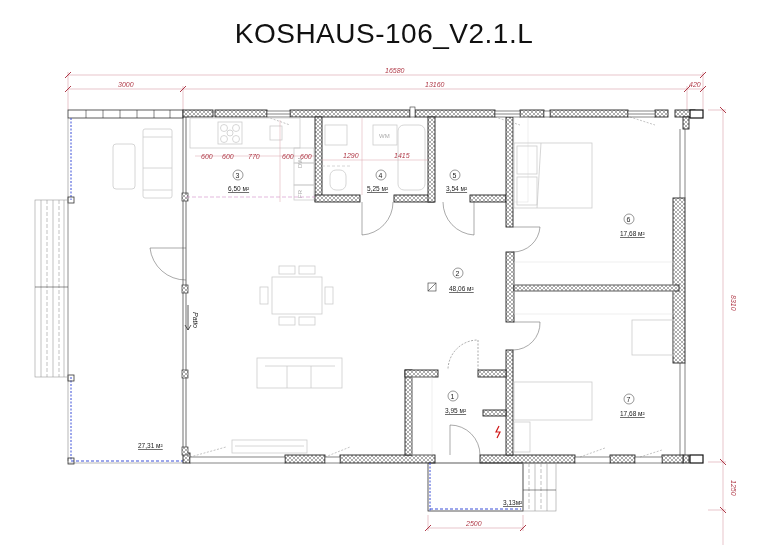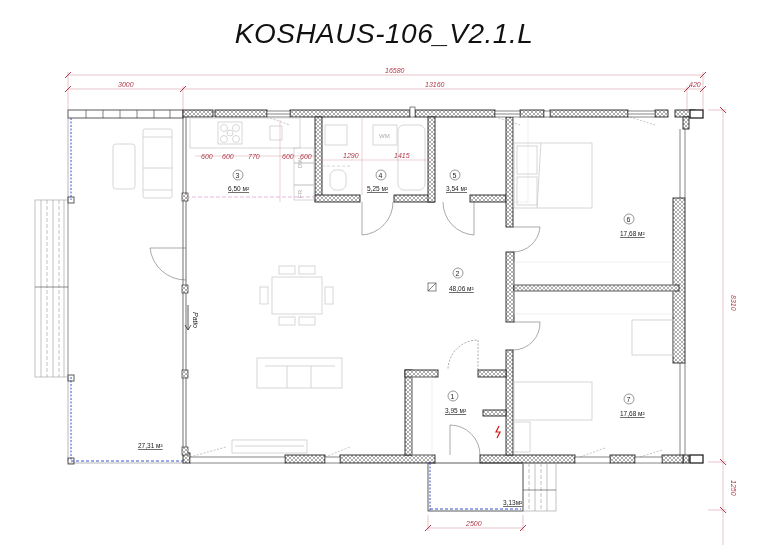--- a/index.html
+++ b/index.html
@@ -1,17 +1,17 @@
 <!DOCTYPE html>
 <html><head>
 <meta charset="utf-8">
 <style>
   html, body { margin:0; padding:0; background:#ffffff; }
   body { width:768px; height:552px; position:relative; overflow:hidden; font-family:"Liberation Sans", sans-serif; }
-  .title { position:absolute; left:0; width:768px; top:18px; text-align:center; font-size:28px; font-style:italic; letter-spacing:0.5px; color:#111; font-family:"Liberation Sans", sans-serif; }
+  .title { position:absolute; left:0; width:768px; top:18px; text-align:center; font-size:28px; letter-spacing:0.5px; color:#111; font-family:"Liberation Sans", sans-serif; }
   svg { position:absolute; left:0; top:0; }
   .dimtxt { font-family:"Liberation Sans", sans-serif; font-size:7px; font-style:italic; fill:#b03a48; }
   .roomnum { font-family:"Liberation Sans", sans-serif; font-size:7px; fill:#222; }
   .area { font-family:"Liberation Sans", sans-serif; font-size:6.5px; fill:#222; text-decoration:underline; }
   .lbl { font-family:"Liberation Sans", sans-serif; font-size:6px; fill:#aaa; }
 </style>
 </head>
 <body>
 
 <div class="title">KOSHAUS-106_V2.1.L</div>

